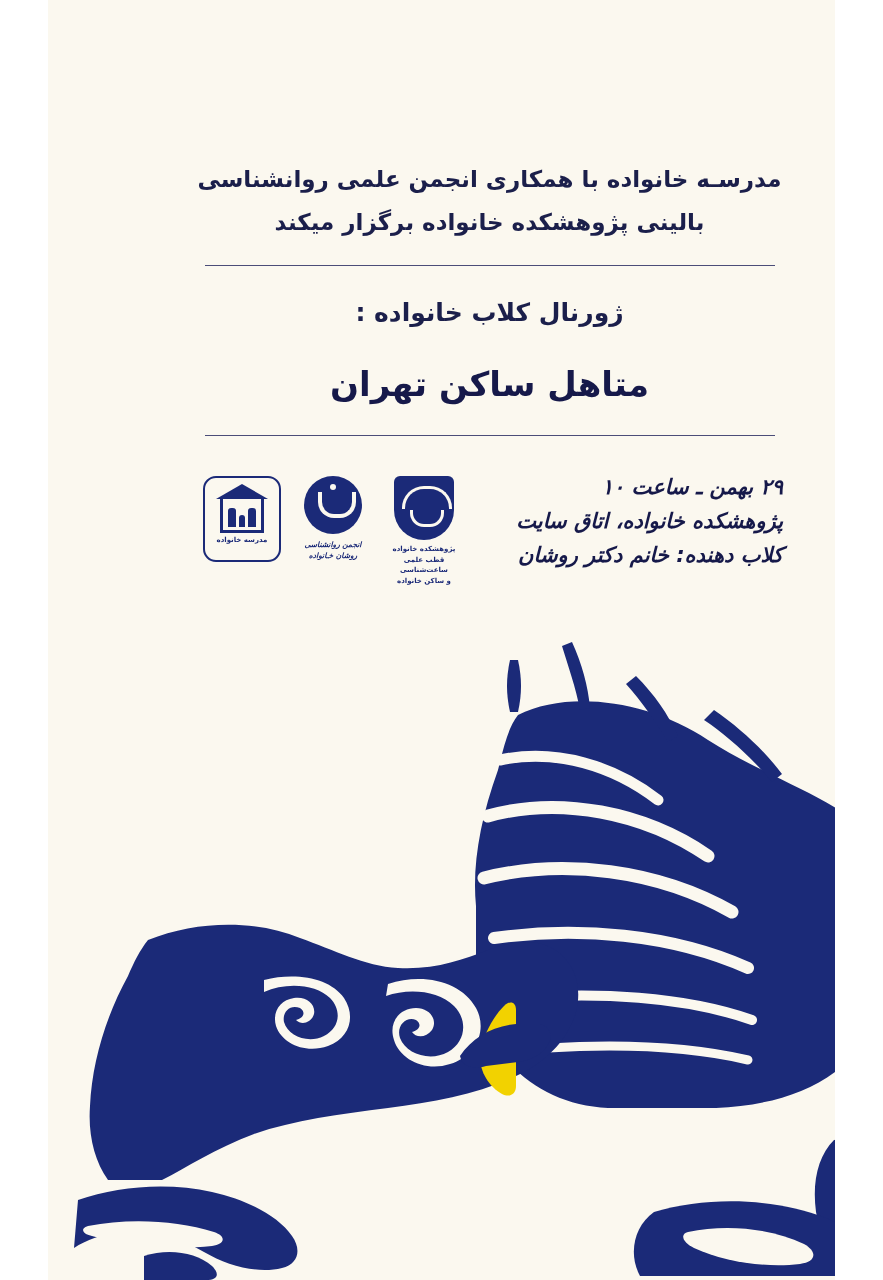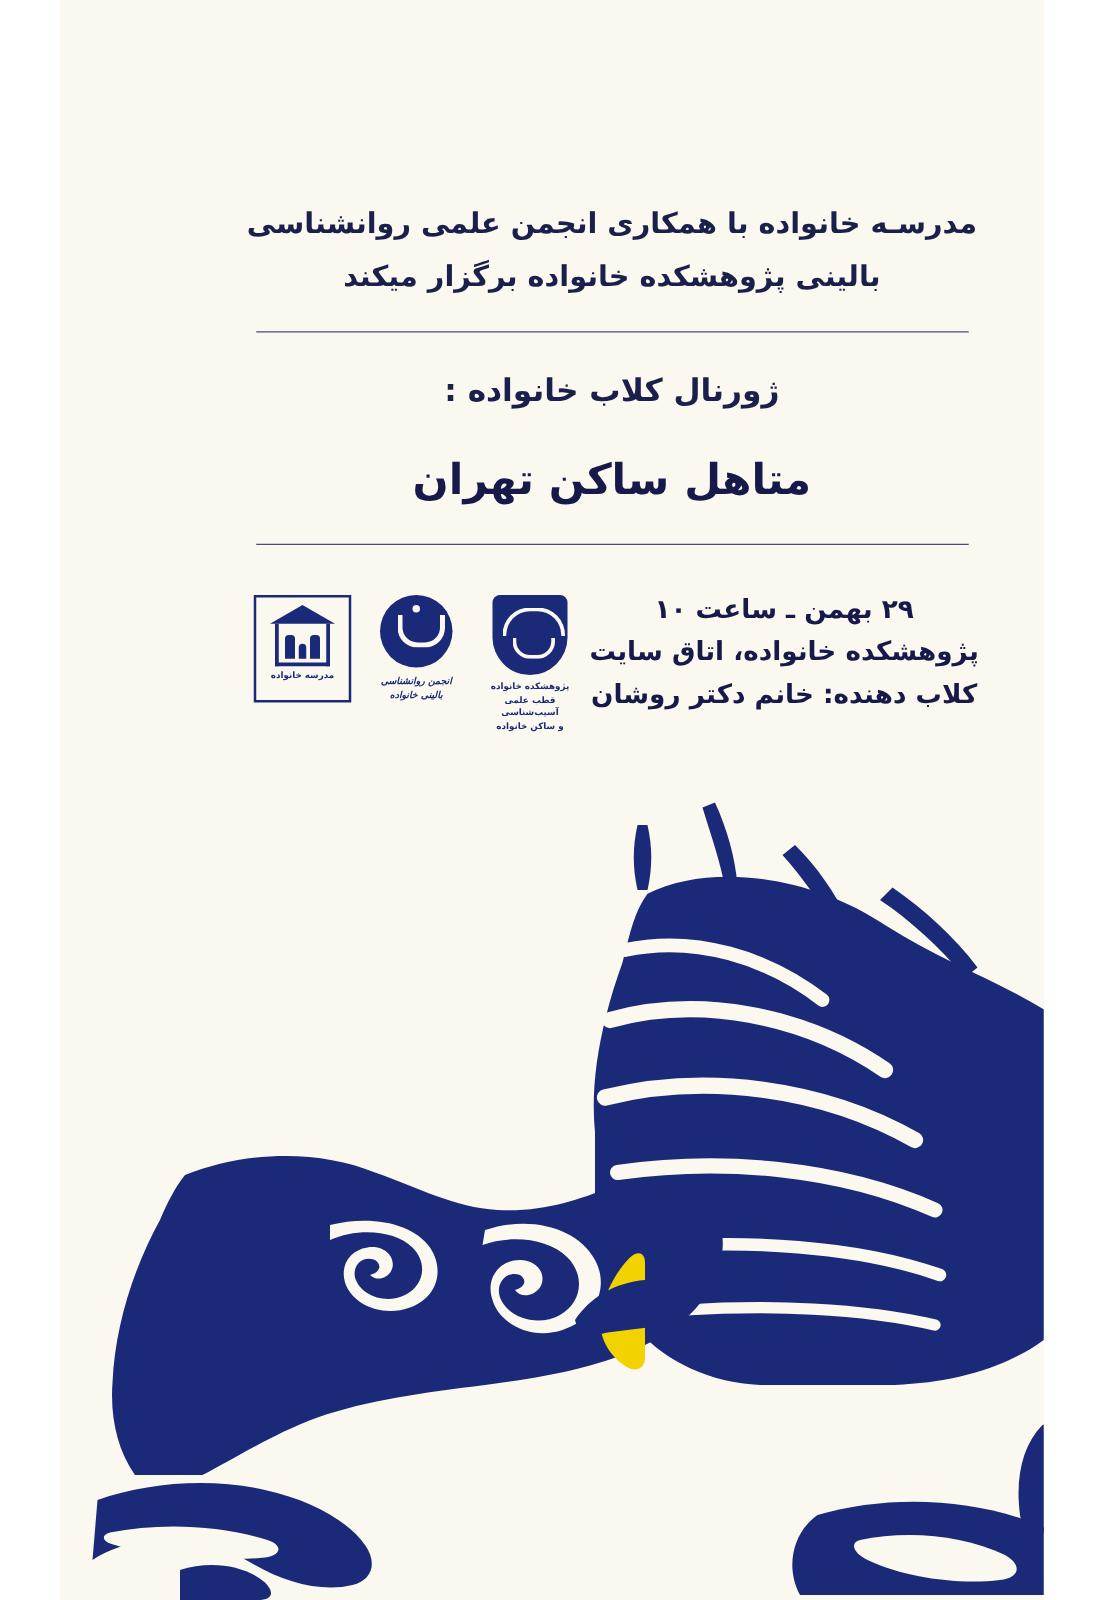--- a/index.html
+++ b/index.html
@@ -82,22 +82,23 @@
     left: 0;
     width: 883px;
     height: 130px;
     direction: rtl;
   }
 
   .info {
     position: absolute;
     top: 0;
     right: 148px;
-    text-align: center;
+    text-align: right;
     color: #16194a;
+    font-style: italic;
   }
   .info div {
     font-size: 21px;
     line-height: 1.62;
     font-weight: 700;
     white-space: nowrap;
   }
 
   
   .logos {
@@ -112,21 +113,21 @@
   .logo {
     position: relative;
     color: #1b2a78;
   }
 
   
   .logo-house {
     width: 78px;
     height: 86px;
     border: 2.5px solid #1b2a78;
-    border-radius: 0;
+    border-radius: 13px;
     box-sizing: border-box;
     padding-top: 4px;
     text-align: center;
   }
   .house-roof {
     width: 0; height: 0;
     margin: 2px auto 0 auto;
     border-left: 26px solid transparent;
     border-right: 26px solid transparent;
     border-bottom: 15px solid #1b2a78;
@@ -284,30 +285,30 @@
       <div>پژوهشکده خانواده، اتاق سایت</div>
       <div>کلاب دهنده: خانم دکتر روشان</div>
     </div>
 
     <div class="logos">
 
       <div class="logo logo-uni">
         <div class="uni-shield"></div>
         <div class="cap">
           <div>پژوهشکده خانواده</div>
-          <div>قطب علمی آسیب‌شناسی</div>
+          <div>قطب علمی ساعت‌شناسی</div>
           <div>و ساکن خانواده</div>
         </div>
       </div>
 
       <div class="logo logo-anjoman">
         <div class="glyph-circle"></div>
         <div class="cap">
           <div>انجمن روانشناسی</div>
-          <div>بالینی خانواده</div>
+          <div>روشان خـانواده</div>
         </div>
       </div>
 
       <div class="logo logo-house">
         <div class="house-roof"></div>
         <div class="house-body">
           <div class="fam">
             <i class="p1"></i>
             <i class="p2"></i>
             <i class="p3"></i>

